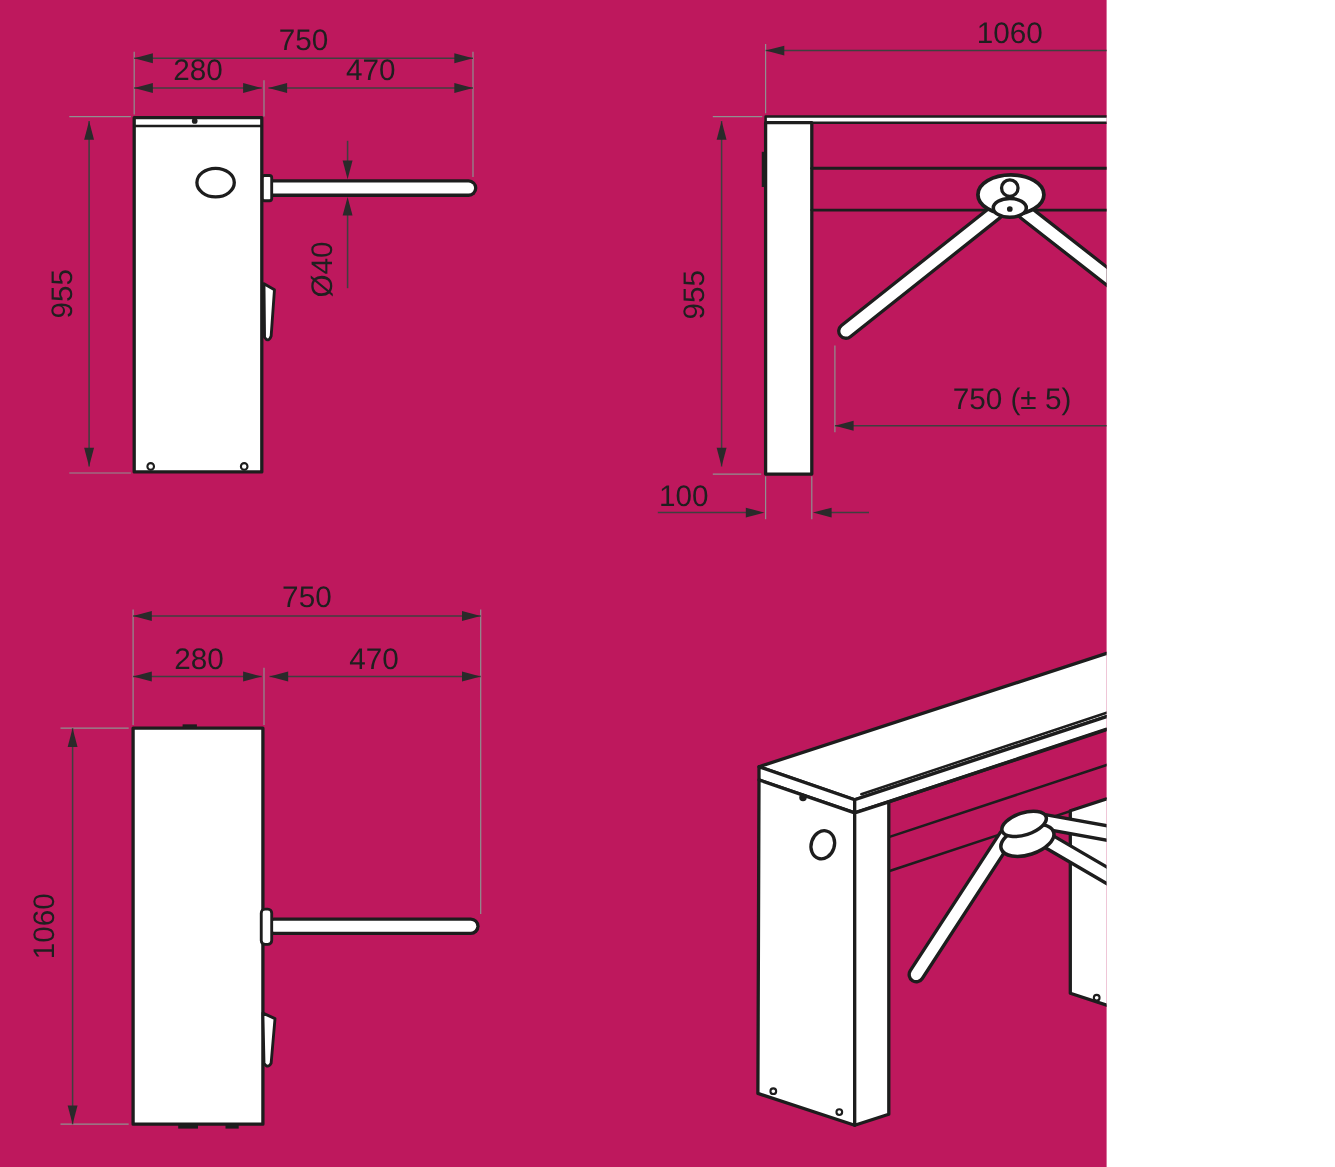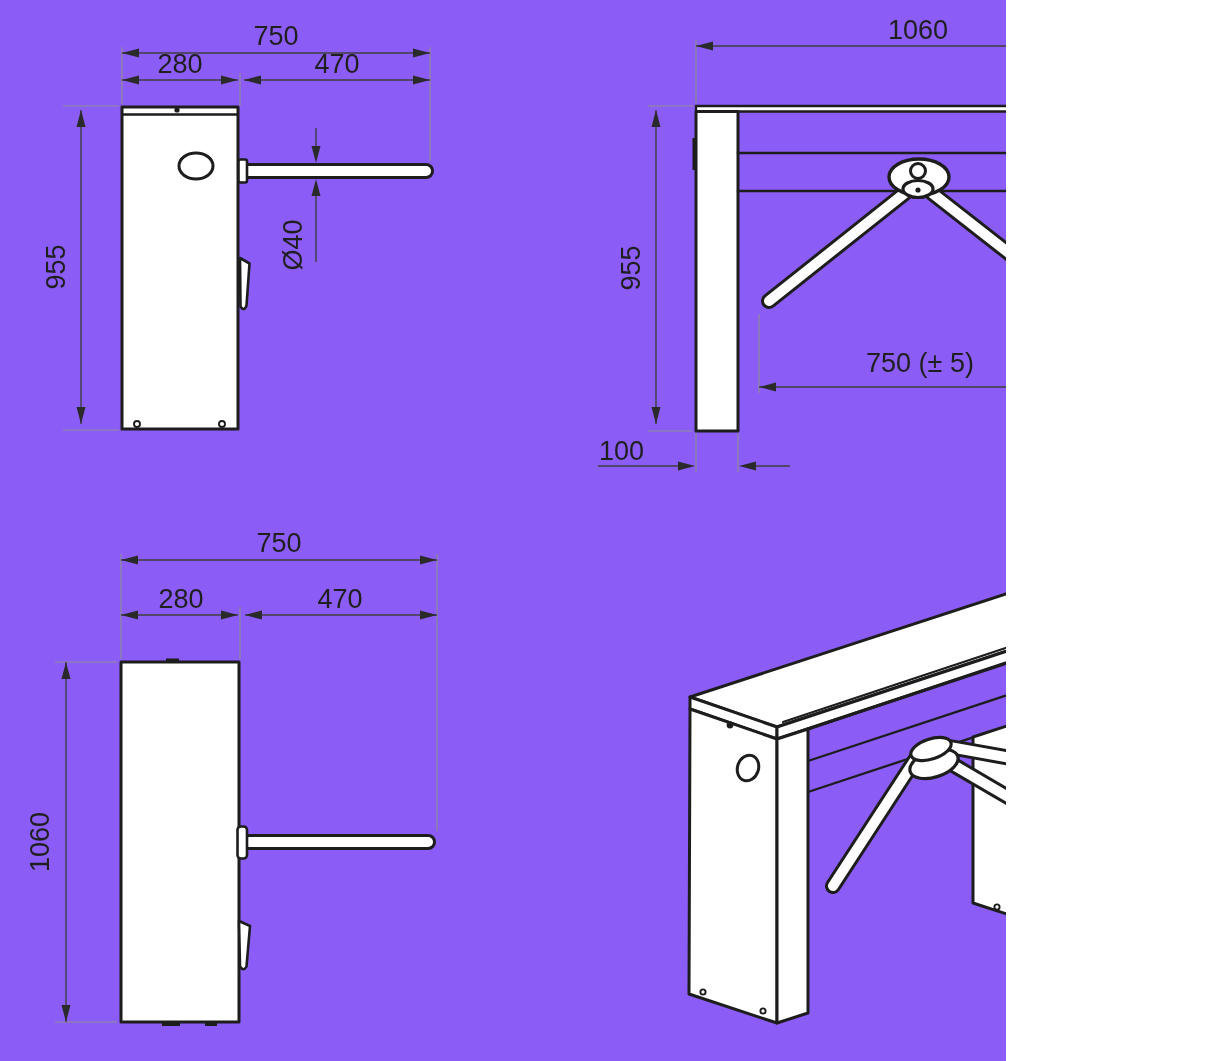--- a/index.html
+++ b/index.html
@@ -1,16 +1,16 @@
 <!DOCTYPE html>
 <html><head>
 <meta charset="utf-8">
 <style>
   html,body{margin:0;padding:0;background:#ffffff;}
-  #stage{position:relative;width:1006px;height:1061px;background:#8b5cf6;overflow:hidden;}
+  #stage{position:relative;width:1006px;height:1061px;background:#be185d;overflow:hidden;}
   svg{display:block;}
   .dim-line{stroke:#3f3f3f;stroke-width:1.4;fill:none;}
   .ext-line{stroke:#909090;stroke-width:1.1;fill:none;}
   .arrow{fill:#2a2a2a;stroke:none;}
   .dim-text{font-family:"Liberation Sans",sans-serif;font-size:27px;fill:#1f1f1f;}
   .mid{text-anchor:middle;}
   .outline{stroke:#1d1d1d;stroke-width:3;fill:#ffffff;stroke-linejoin:round;stroke-linecap:round;}
   .oline{stroke:#1d1d1d;stroke-width:3;fill:none;stroke-linejoin:round;stroke-linecap:round;}
   .thin{stroke-width:2.3;}
   .med{stroke-width:2.6;}

